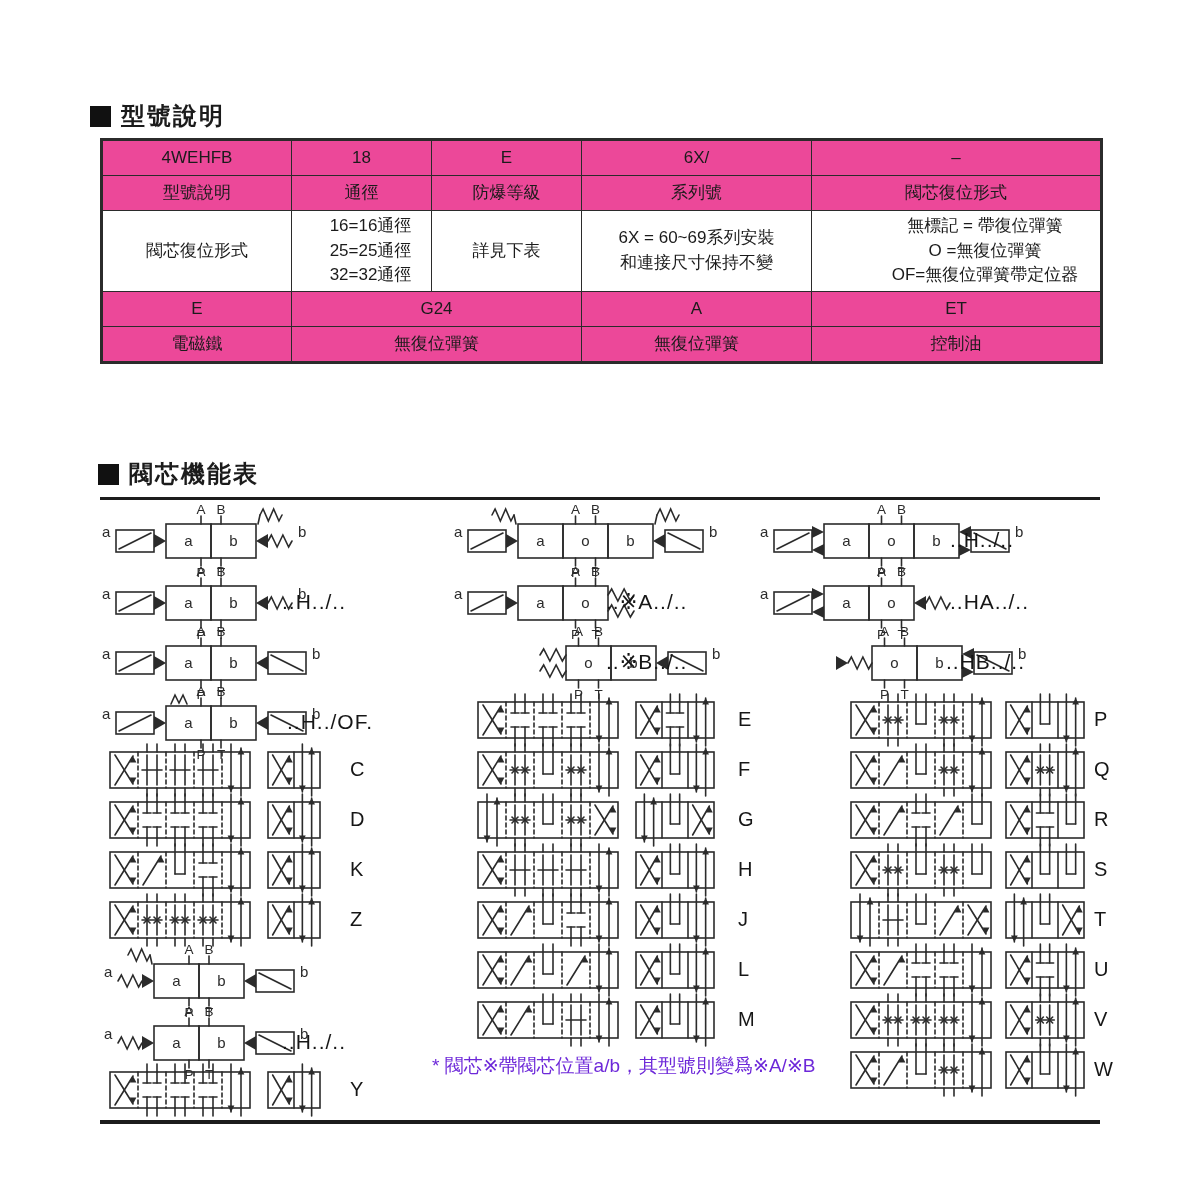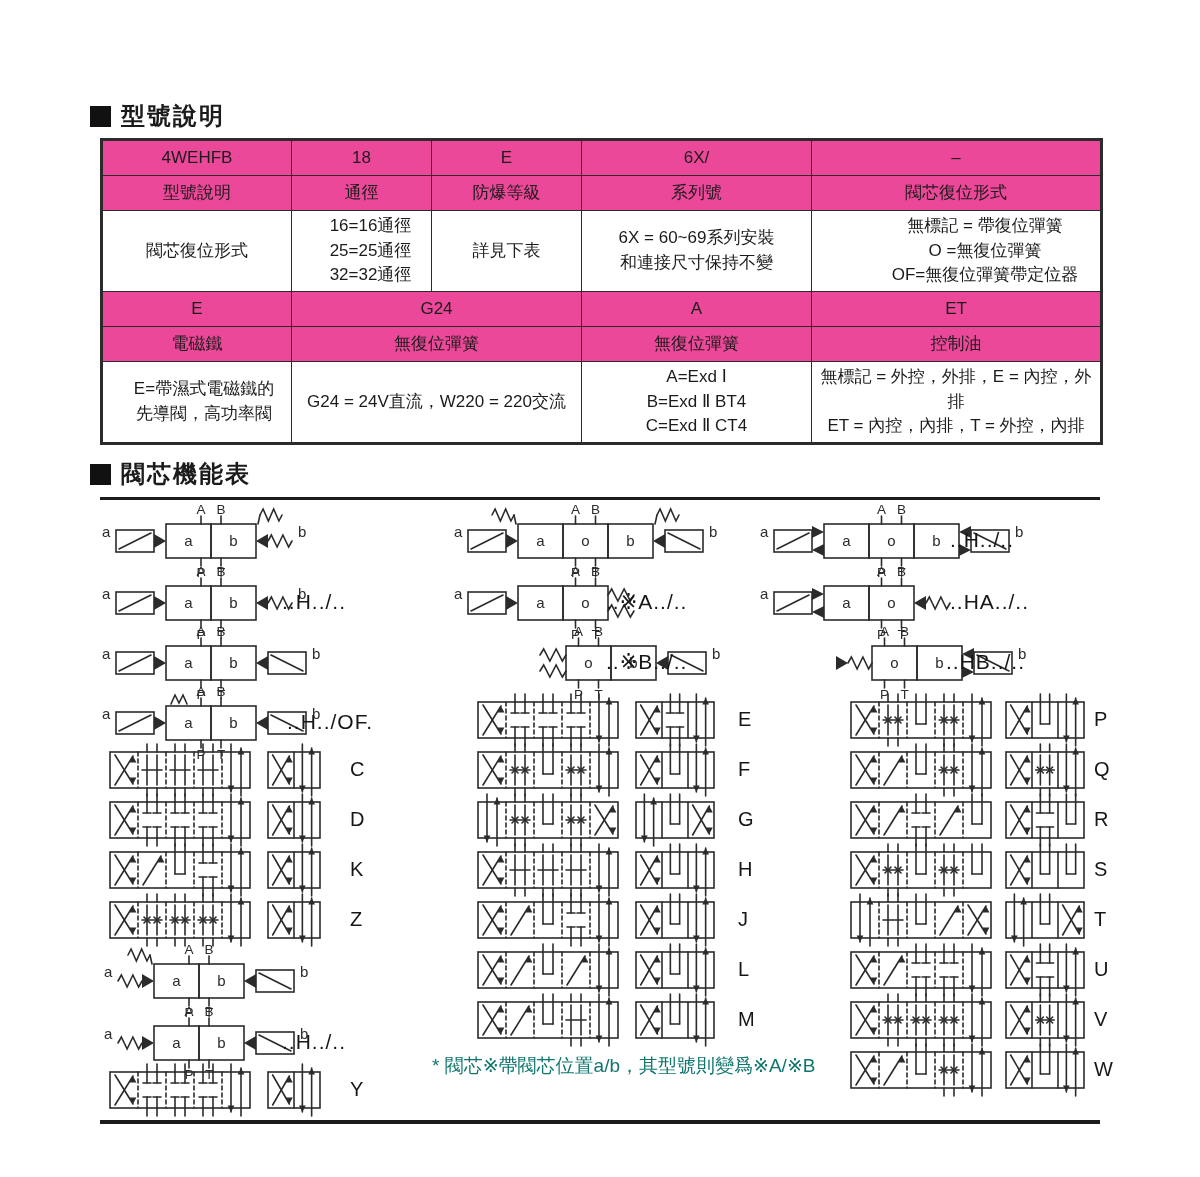--- a/index.html
+++ b/index.html
@@ -15,21 +15,21 @@
   tr.gray td{background:#ec4899;}
   tr.h34 td{height:28px;}
   tr.body td{background:#fff;}
   td.ta-l{text-align:left;}
   .pl1{padding-left:18px !important;}
   .pl2{padding-left:22px !important;}
   .pl3{padding-left:62px !important;}
   .rule{position:absolute;left:100px;width:1000px;background:#1c1c1c;}
   .valve-label{position:absolute;font-size:21px;color:#161616;letter-spacing:1px;white-space:nowrap;}
   .spool-letter{position:absolute;font-size:20px;color:#161616;}
-  .footnote{position:absolute;left:432px;top:1052px;font-size:19px;line-height:28px;color:#0f766e;}
+  .footnote{position:absolute;left:432px;top:1052px;font-size:19px;line-height:28px;color:#6d28d9;}
   svg.diagram{position:absolute;overflow:visible;}
 </style>
 </head>
 <body>
 
 <div class="page">
 
   <div class="sec-head" style="top:100px;">
     <span class="sq"></span>
     <span class="sec-title">型號說明</span>
@@ -75,34 +75,24 @@
       <td colspan="2">G24</td>
       <td>A</td>
       <td>ET</td>
     </tr>
     <tr class="gray h34">
       <td>電磁鐵</td>
       <td colspan="2">無復位彈簧</td>
       <td>無復位彈簧</td>
       <td>控制油</td>
     </tr>
-    <tr class="body" style="height:72px;">
-      <td class="ta-l pl1">E=帶濕式電磁鐵的
-先導閥，高功率閥</td>
-      <td colspan="2">G24 = 24V直流，W220 = 220交流</td>
-      <td>A=Exd Ⅰ
-B=Exd Ⅱ BT4
-C=Exd Ⅱ CT4</td>
-      <td>無標記 = 外控，外排，E = 內控，外排
-ET = 內控，內排，T = 外控，內排</td>
-    </tr>
   </tbody>
     </table>
 
-  <div class="sec-head" style="top:458px;">
+  <div class="sec-head" style="top:458px;margin-left:8px;">
     <span class="sq"></span>
     <span class="sec-title">閥芯機能表</span>
   </div>
   <div class="rule" style="top:497px;height:3px;"></div>
 
   <div id="valve-area">
       <svg class="diagram" width="140" height="56" viewBox="0 -10 140 56" style="left: 110px; top: 742px;">
         <rect x="0" y="0" width="140" height="36" stroke="#2b2b2b" stroke-width="1.6" fill="none" stroke-linecap="round"></rect>
         <line x1="28" y1="0" x2="28" y2="36" stroke="#2b2b2b" stroke-width="1.6" fill="none" stroke-linecap="round" stroke-dasharray="4,3"></line>
         <line x1="56" y1="0" x2="56" y2="36" stroke="#2b2b2b" stroke-width="1.6" fill="none" stroke-linecap="round" stroke-dasharray="4,3"></line>

